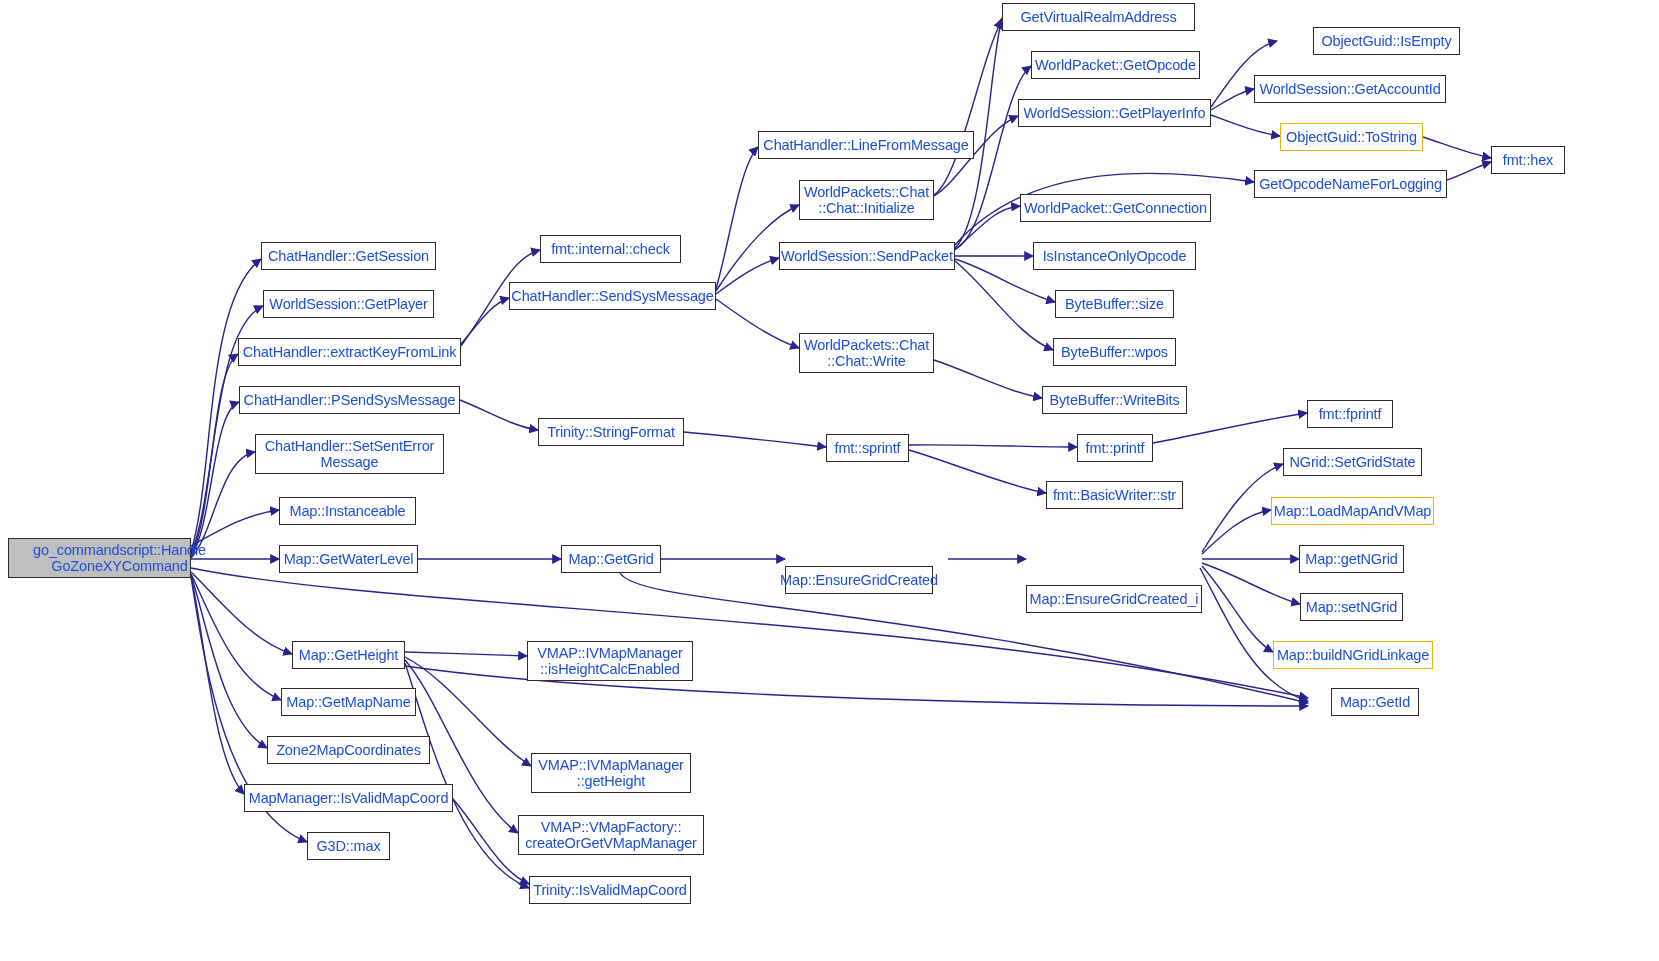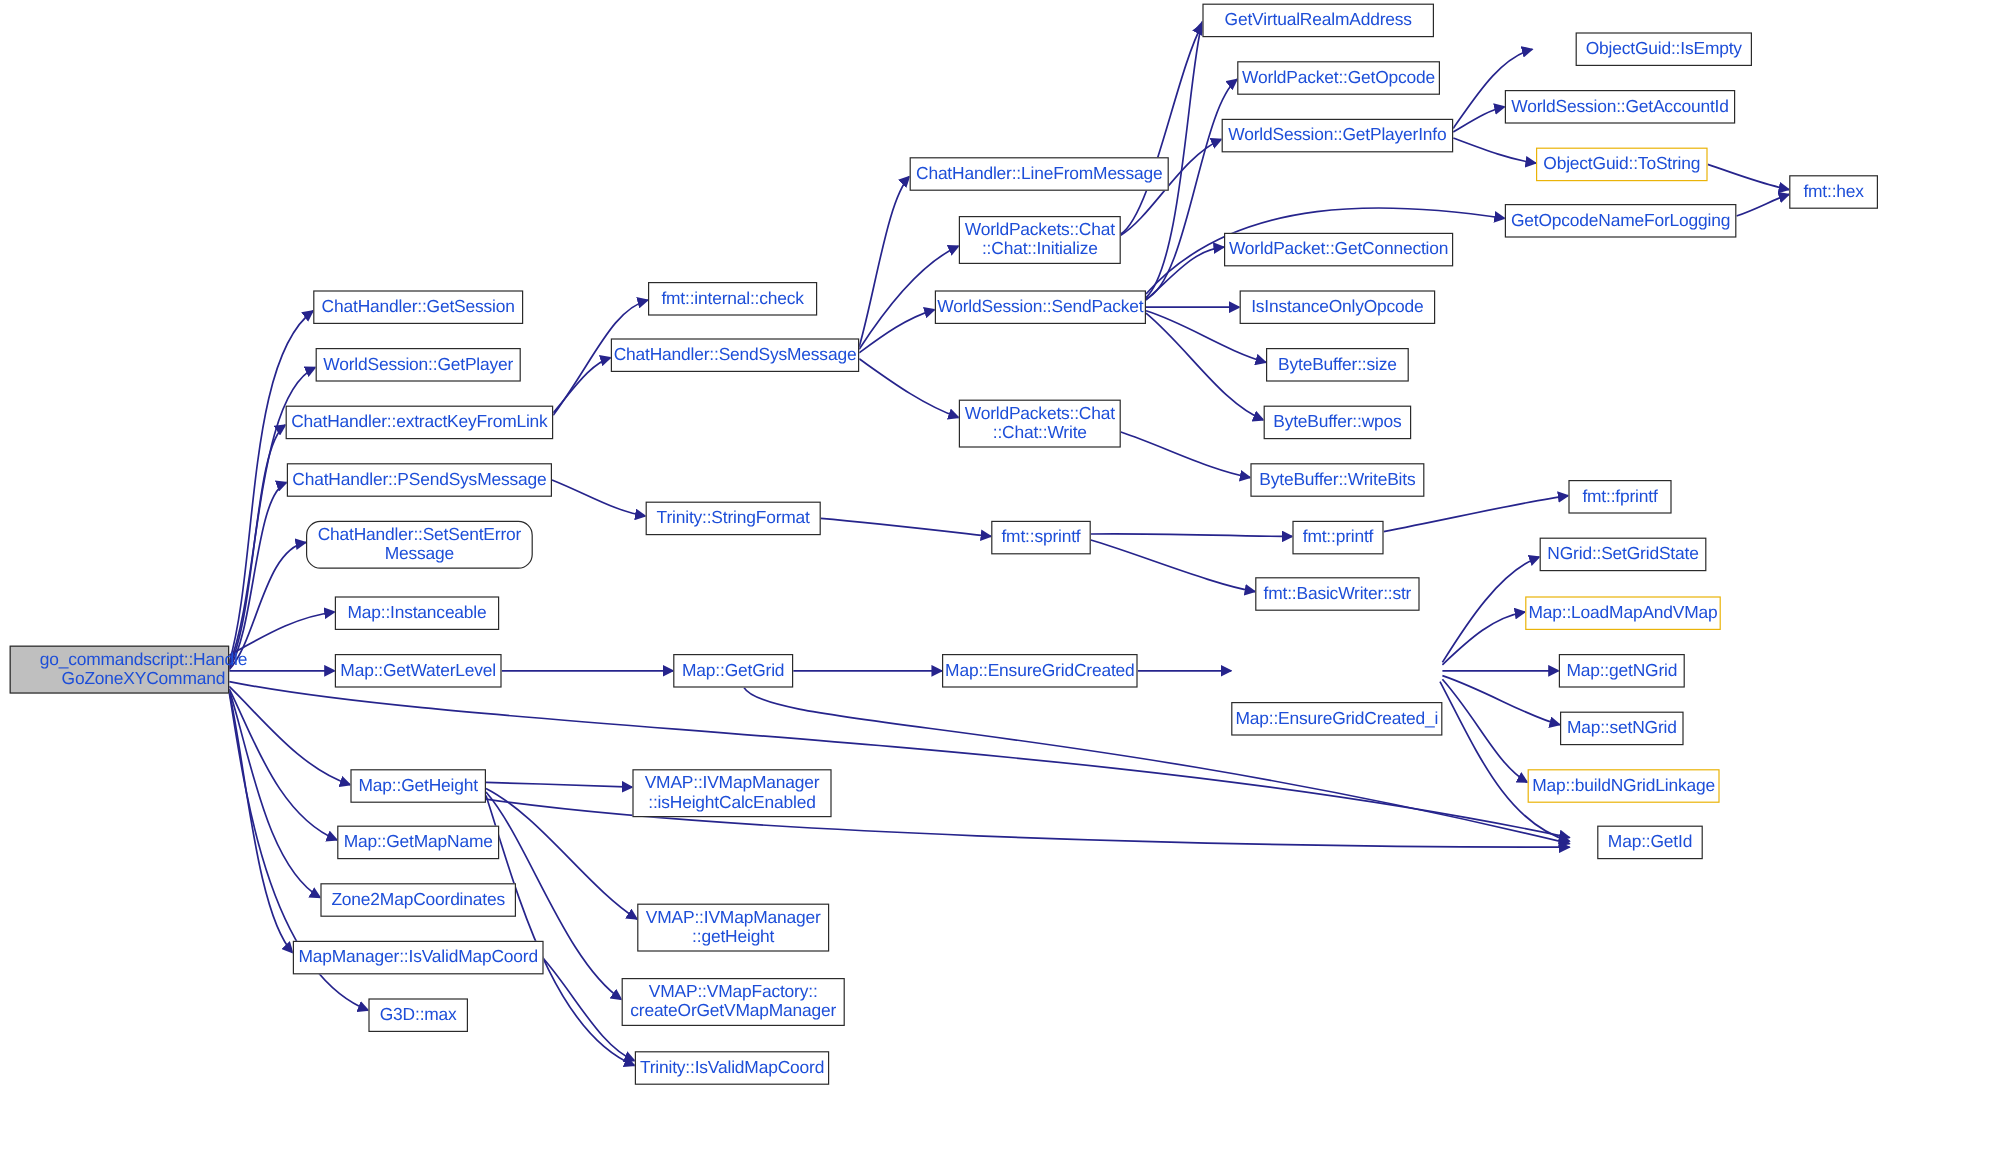--- a/index.html
+++ b/index.html
@@ -120,21 +120,21 @@
         <path d="M 453,799 C 480,830 500,872 529,884" fill="none" stroke="#26248c" stroke-width="1.4" marker-end="url(#arrow)"></path>
       </g>
   </svg>
   <div id="nodes">
       <div class="node root" style="left: 8px; top: 538px; width: 183px; height: 40px;">go_commandscript::Handle
 GoZoneXYCommand</div>
       <div class="node" style="left: 261px; top: 242px; width: 175px; height: 28px;">ChatHandler::GetSession</div>
       <div class="node" style="left: 263px; top: 290px; width: 171px; height: 28px;">WorldSession::GetPlayer</div>
       <div class="node" style="left: 238px; top: 338px; width: 223px; height: 28px;">ChatHandler::extractKeyFromLink</div>
       <div class="node" style="left: 239px; top: 386px; width: 221px; height: 28px;">ChatHandler::PSendSysMessage</div>
-      <div class="node" style="left: 255px; top: 434px; width: 189px; height: 40px; border-radius: 12px;">ChatHandler::SetSentError
+      <div class="node" style="left: 255px; top: 434px; width: 189px; height: 40px;">ChatHandler::SetSentError
 Message</div>
       <div class="node" style="left: 279px; top: 497px; width: 137px; height: 28px;">Map::Instanceable</div>
       <div class="node" style="left: 279px; top: 545px; width: 139px; height: 28px;">Map::GetWaterLevel</div>
       <div class="node" style="left: 292px; top: 641px; width: 113px; height: 28px;">Map::GetHeight</div>
       <div class="node" style="left: 281px; top: 688px; width: 135px; height: 28px;">Map::GetMapName</div>
       <div class="node" style="left: 267px; top: 736px; width: 163px; height: 28px;">Zone2MapCoordinates</div>
       <div class="node" style="left: 244px; top: 784px; width: 209px; height: 28px;">MapManager::IsValidMapCoord</div>
       <div class="node" style="left: 307px; top: 832px; width: 83px; height: 28px;">G3D::max</div>
       <div class="node" style="left: 540px; top: 235px; width: 141px; height: 28px;">fmt::internal::check</div>
       <div class="node" style="left: 509px; top: 282px; width: 207px; height: 28px;">ChatHandler::SendSysMessage</div>
@@ -147,21 +147,21 @@
       <div class="node" style="left: 518px; top: 815px; width: 186px; height: 40px;">VMAP::VMapFactory::
 createOrGetVMapManager</div>
       <div class="node" style="left: 529px; top: 876px; width: 162px; height: 28px;">Trinity::IsValidMapCoord</div>
       <div class="node" style="left: 758px; top: 131px; width: 216px; height: 28px;">ChatHandler::LineFromMessage</div>
       <div class="node" style="left: 799px; top: 180px; width: 135px; height: 40px;">WorldPackets::Chat
 ::Chat::Initialize</div>
       <div class="node" style="left: 779px; top: 242px; width: 176px; height: 28px;">WorldSession::SendPacket</div>
       <div class="node" style="left: 799px; top: 333px; width: 135px; height: 40px;">WorldPackets::Chat
 ::Chat::Write</div>
       <div class="node" style="left: 826px; top: 434px; width: 83px; height: 28px;">fmt::sprintf</div>
-      <div class="node" style="left: 785px; top: 545px; width: 163px; height: 28px;">Map::EnsureGridCreated</div>
+      <div class="node" style="left: 785px; top: 566px; width: 148px; height: 28px;">Map::EnsureGridCreated</div>
       <div class="node" style="left: 1002px; top: 3px; width: 193px; height: 28px;">GetVirtualRealmAddress</div>
       <div class="node" style="left: 1031px; top: 51px; width: 169px; height: 28px;">WorldPacket::GetOpcode</div>
       <div class="node" style="left: 1018px; top: 99px; width: 193px; height: 28px;">WorldSession::GetPlayerInfo</div>
       <div class="node" style="left: 1020px; top: 194px; width: 191px; height: 28px;">WorldPacket::GetConnection</div>
       <div class="node" style="left: 1033px; top: 242px; width: 163px; height: 28px;">IsInstanceOnlyOpcode</div>
       <div class="node" style="left: 1055px; top: 290px; width: 119px; height: 28px;">ByteBuffer::size</div>
       <div class="node" style="left: 1053px; top: 338px; width: 123px; height: 28px;">ByteBuffer::wpos</div>
       <div class="node" style="left: 1042px; top: 386px; width: 145px; height: 28px;">ByteBuffer::WriteBits</div>
       <div class="node" style="left: 1077px; top: 434px; width: 76px; height: 28px;">fmt::printf</div>
       <div class="node" style="left: 1046px; top: 481px; width: 137px; height: 28px;">fmt::BasicWriter::str</div>

